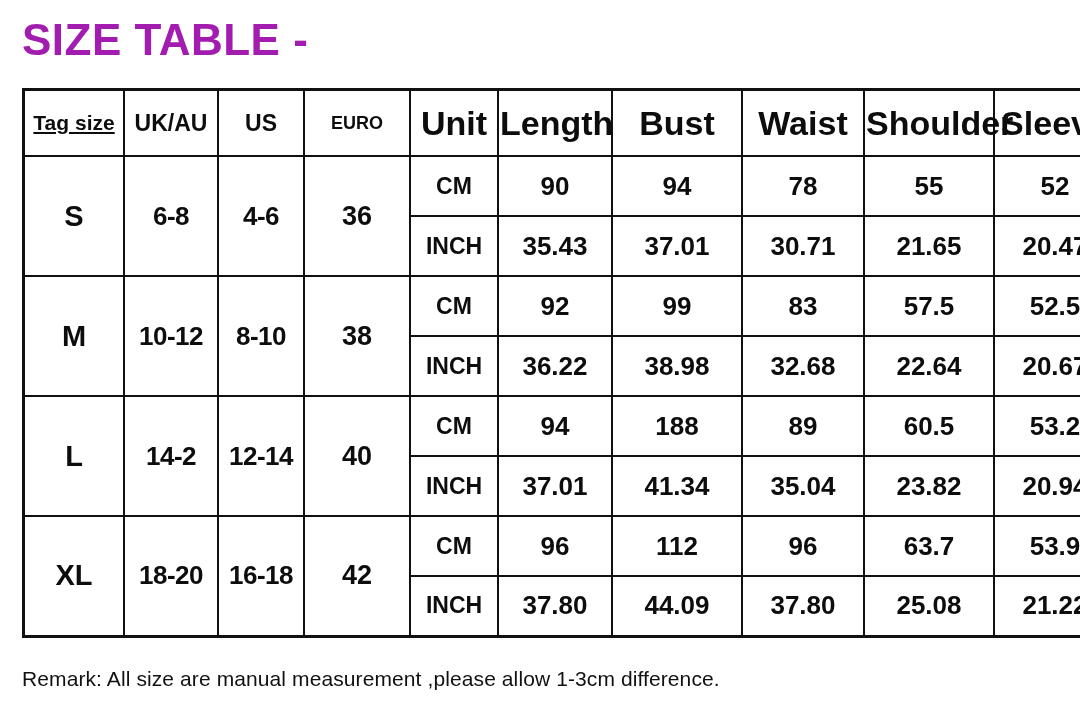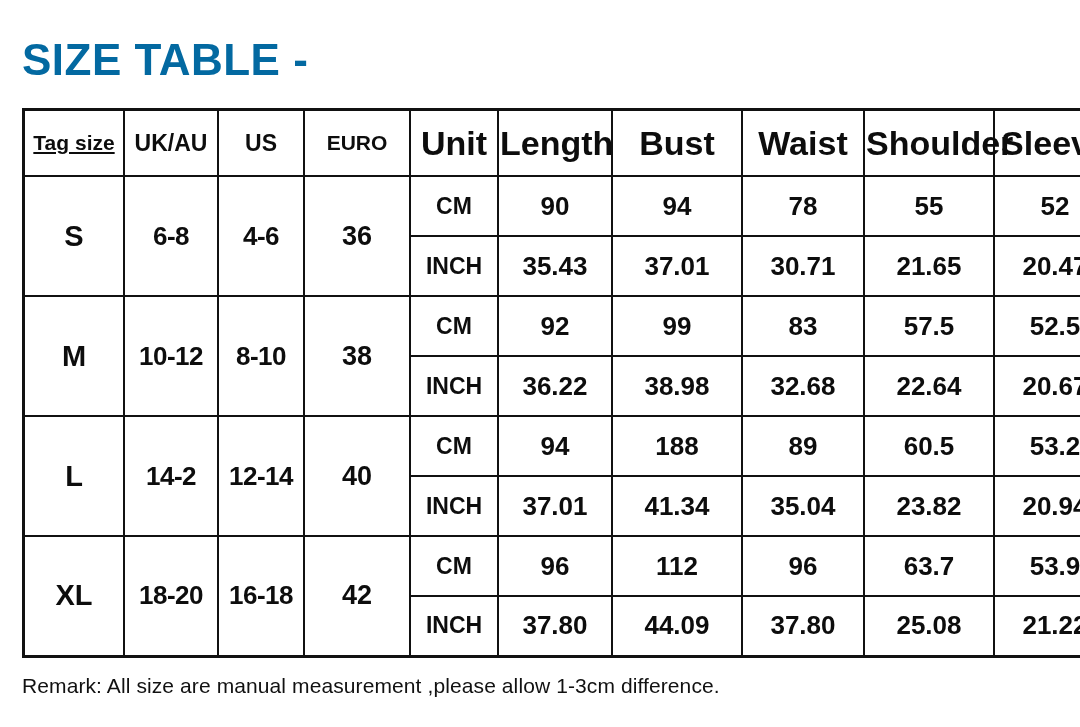--- a/index.html
+++ b/index.html
@@ -19,23 +19,23 @@
     width: 1080px;
     height: 727px;
     box-sizing: border-box;
     padding: 0 22px;
   }
   .title {
     font-size: 44px;
     font-weight: bold;
     letter-spacing: 0.5px;
     line-height: 1;
-    padding-top: 38px;
+    padding-top: 18px;
     padding-bottom: 26px;
-    color: #0369a1;
+    color: #a21caf;
   }
   table.size-table {
     width: 1036px;
     border-collapse: collapse;
     table-layout: fixed;
     border: 3px solid #111111;
   }
   table.size-table td,
   table.size-table th {
     border: 2px solid #111111;
@@ -44,21 +44,21 @@
     font-weight: bold;
     color: #0d0d0d;
   }
   thead th {
     height: 62px;
     font-size: 34px;
   }
   th.col-tag { width: 96px; font-size: 21px; text-decoration: underline; }
   th.col-ukau { width: 90px; font-size: 23px; }
   th.col-us { width: 82px; font-size: 23px; }
-  th.col-euro { width: 102px; font-size: 21px; margin-left: 8px; }
+  th.col-euro { width: 102px; font-size: 18px; margin-left: 8px; }
   th.col-unit { width: 84px; }
   th.col-length { width: 110px; }
   th.col-bust { width: 126px; }
   th.col-waist { width: 118px; }
   th.col-shoulder { width: 126px; }
   th.col-sleeve { width: 118px; }
 
   td.tag-cell {
     font-size: 29px;
   }
@@ -79,20 +79,21 @@
   }
   tbody tr {
     height: 60px;
   }
   .remark {
     font-size: 21px;
     padding-top: 16px;
     color: #111111;
     font-weight: normal;
     letter-spacing: 0.1px;
+    margin-top: 13px;
   }
 </style>
 </head>
 <body>
 
 <div class="page">
 
   <div class="title">SIZE TABLE -</div>
 
   <table class="size-table">

